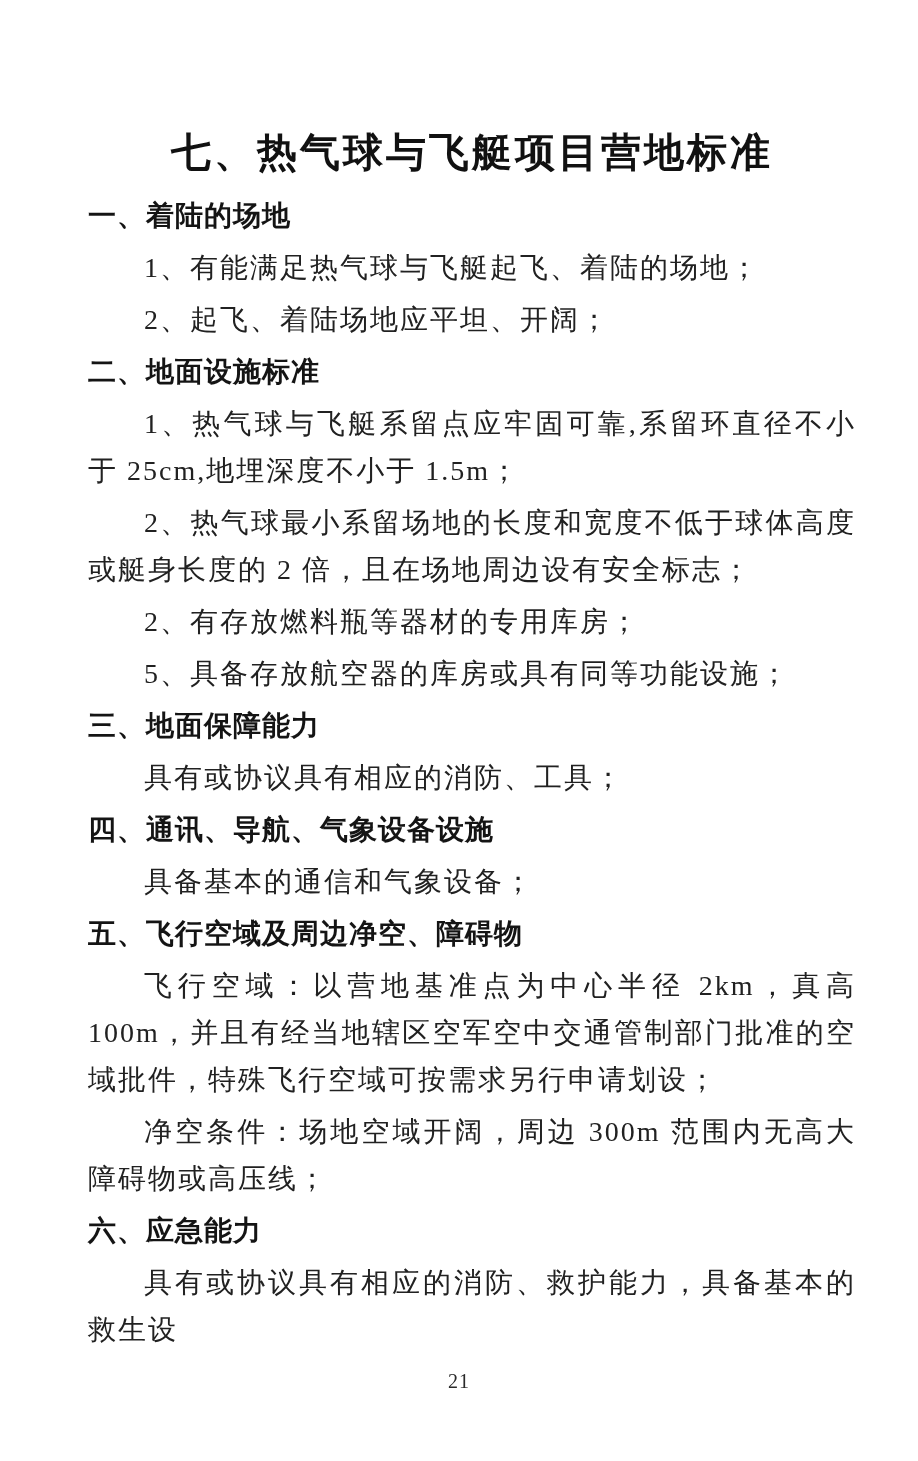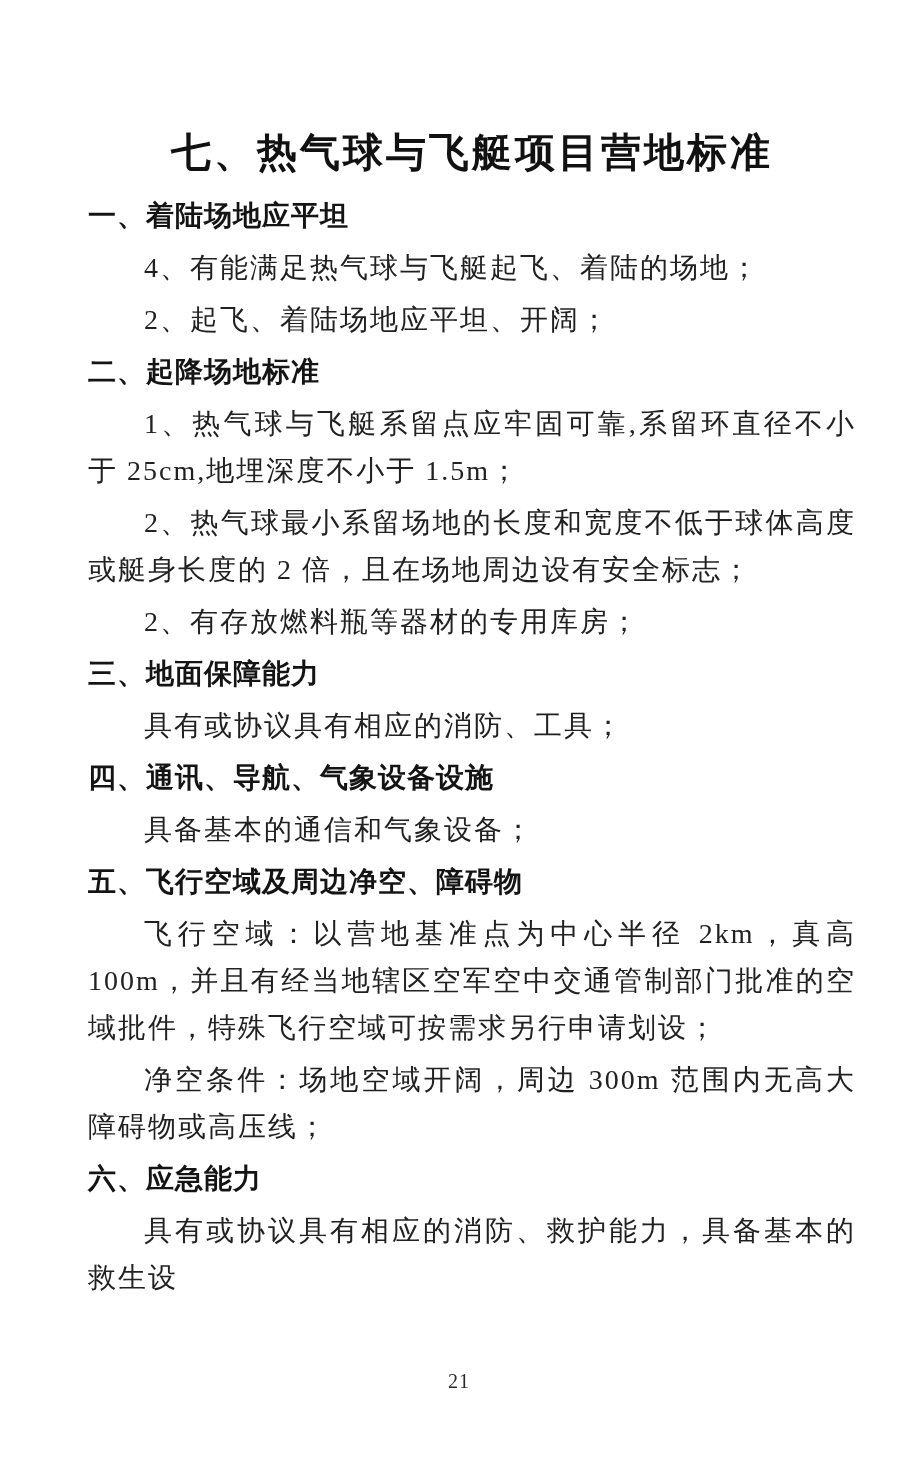--- a/index.html
+++ b/index.html
@@ -72,27 +72,28 @@
     color: #2a2a2a;
   }
 </style>
 </head>
 <body>
 
 <div class="page">
   <h1 class="doc-title">七、热气球与飞艇项目营地标准</h1>
 
   <div class="doc-body" id="doc-body">
-      <div class="block heading">一、着陆场地应平坦</div>
-      <div class="block para">4、有能满足热气球与飞艇起飞、着陆的场地；</div>
+      <div class="block heading">一、着陆的场地</div>
+      <div class="block para">1、有能满足热气球与飞艇起飞、着陆的场地；</div>
       <div class="block para">2、起飞、着陆场地应平坦、开阔；</div>
-      <div class="block heading">二、起降场地标准</div>
+      <div class="block heading">二、地面设施标准</div>
       <div class="block para">1、热气球与飞艇系留点应牢固可靠,系留环直径不小于 25cm,地埋深度不小于 1.5m；</div>
       <div class="block para">2、热气球最小系留场地的长度和宽度不低于球体高度或艇身长度的 2 倍，且在场地周边设有安全标志；</div>
       <div class="block para">2、有存放燃料瓶等器材的专用库房；</div>
+      <div class="block para">5、具备存放航空器的库房或具有同等功能设施；</div>
       <div class="block heading">三、地面保障能力</div>
       <div class="block para">具有或协议具有相应的消防、工具；</div>
       <div class="block heading">四、通讯、导航、气象设备设施</div>
       <div class="block para">具备基本的通信和气象设备；</div>
       <div class="block heading">五、飞行空域及周边净空、障碍物</div>
       <div class="block para">飞行空域：以营地基准点为中心半径 2km，真高 100m，并且有经当地辖区空军空中交通管制部门批准的空域批件，特殊飞行空域可按需求另行申请划设；</div>
       <div class="block para">净空条件：场地空域开阔，周边 300m 范围内无高大障碍物或高压线；</div>
       <div class="block heading">六、应急能力</div>
       <div class="block para">具有或协议具有相应的消防、救护能力，具备基本的救生设</div>
     </div>

